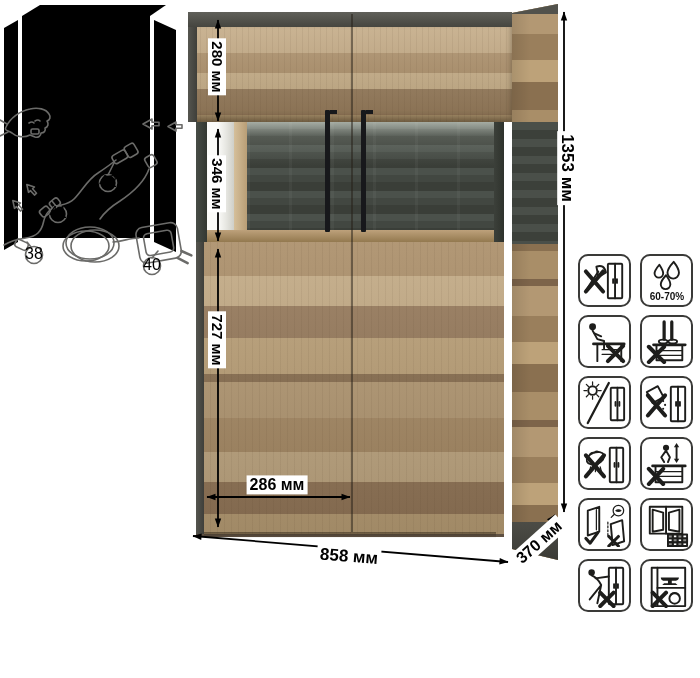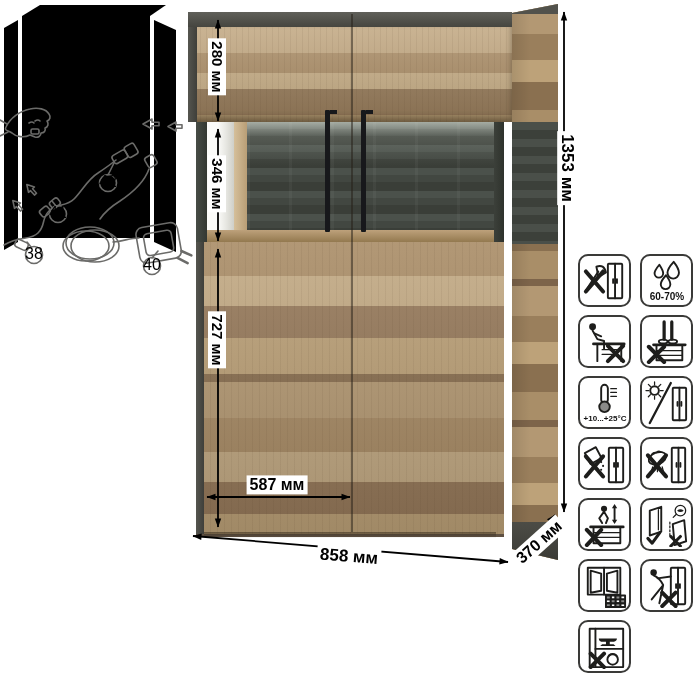--- a/index.html
+++ b/index.html
@@ -148,21 +148,21 @@
     <line x1="218" y1="249" x2="218" y2="527" marker-start="url(#ar)" marker-end="url(#ar)"></line>
     <line x1="207" y1="497" x2="350" y2="497" marker-start="url(#ar)" marker-end="url(#ar)"></line>
     <line x1="193" y1="536" x2="508" y2="562" marker-start="url(#ar)" marker-end="url(#ar)"></line>
     <line x1="518" y1="557" x2="555" y2="515" marker-start="url(#ar)" marker-end="url(#ar)"></line>
     <line x1="564" y1="12" x2="564" y2="512" marker-start="url(#ar)" marker-end="url(#ar)"></line>
   </svg>
 
   <div class="dlabel r90" style="left:217px;top:67px;">280 мм</div>
   <div class="dlabel r90" style="left:217px;top:184px;">346 мм</div>
   <div class="dlabel r90" style="left:217px;top:340px;">727 мм</div>
-  <div class="dlabel" style="left:277px;top:485px;font-size:16px;">587 мм</div>
+  <div class="dlabel" style="left:277px;top:485px;font-size:16px;">286 мм</div>
   <div class="dlabel big" style="left:349px;top:557px;transform:translate(-50%,-50%) rotate(4.6deg);">858 мм</div>
   <div class="dlabel" style="left:539px;top:542px;transform:translate(-50%,-50%) rotate(-42deg);font-size:16px;">370 мм</div>
   <div class="dlabel big r90" style="left:567px;top:168px;">1353 мм</div>
 
   <svg class="abs wiring" width="195" height="195" viewBox="0 0 195 195">
     <g>
       <path class="part" d="M6 32 C10 23 20 16 30 14 C38 12 46 14 49 19 C51 22 50 25 47 26 C49 29 48 32 45 33 C46 36 44 38 41 38 C41 41 38 43 35 42 L30 40 C24 43 16 42 12 38 C8 35 4 36 6 32 z"></path>
       <path d="M35 26 q3 -2 5 0 M29 28 q3 -2 5 0"></path>
       <rect class="part" x="31" y="34" width="8" height="5" rx="1.5"></rect>
       <path d="M0 25 L7 29 M0 41 L8 37"></path>
@@ -310,30 +310,20 @@
         <g>
             <line x1="9" y1="26" x2="42" y2="26" style="stroke-width:3"></line>
             <rect x="12" y="26" width="27" height="16"></rect>
             <line x1="12" y1="32" x2="39" y2="32" class="thin"></line>
             <line x1="12" y1="37" x2="39" y2="37" class="thin"></line>
           </g>
         <path class="xx" d="M4 28 L20 44 M20 28 L4 44"></path>
       </svg>
     </div>
 
-    <div class="tile">
-      <svg width="44" height="44" viewBox="0 0 46 46">
-        <g>
-            <rect x="19" y="4" width="7" height="19" rx="3.5"></rect>
-            <circle cx="22.5" cy="27" r="5.5" class="gry" style="stroke:#1d1d1b"></circle>
-            <path d="M29 8 h6 M29 12 h6 M29 16 h6" class="thin"></path>
-          </g>
-        <text x="23" y="42" text-anchor="middle" font-size="8.4">+10...+25°C</text>
-      </svg>
-    </div>
 
     <div class="tile">
       <svg width="44" height="44" viewBox="0 0 46 46">
         <g>
             <circle cx="10" cy="10" r="4.5"></circle>
             <path class="thin" d="M10 1 v3 M10 16 v3 M1 10 h3 M16 10 h3 M3.5 3.5 l2.2 2.2 M14.3 14.3 l2.2 2.2 M16.5 3.5 l-2.2 2.2 M5.7 14.3 l-2.2 2.2"></path>
           </g>
         <line x1="27" y1="2" x2="5" y2="44" style="stroke-width:2.4"></line>
         <g>
             <rect x="29" y="7" width="14" height="34" rx="1"></rect>

